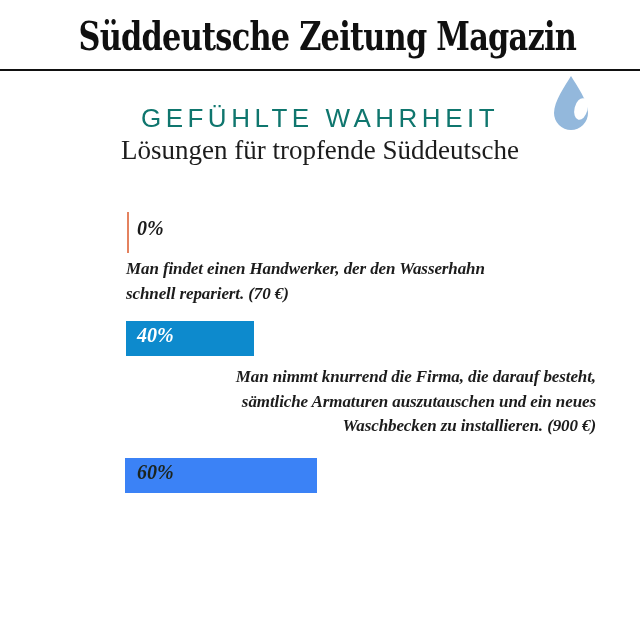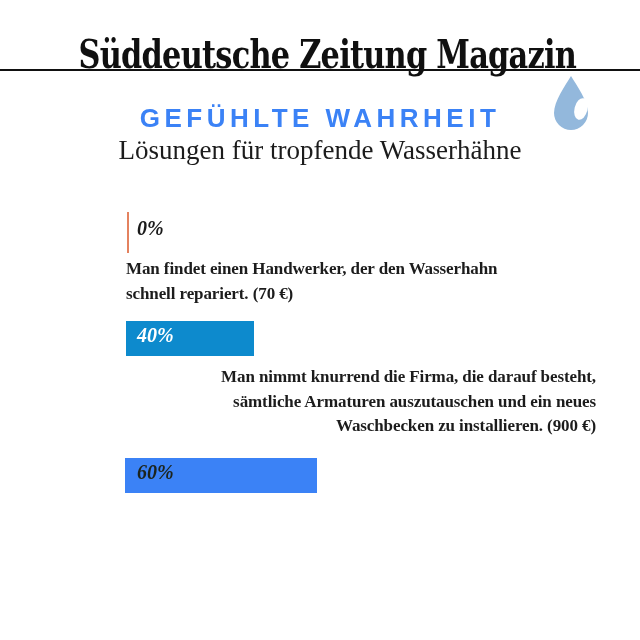--- a/index.html
+++ b/index.html
@@ -14,21 +14,20 @@
     color: #1a1a1a;
   }
 
   
   .masthead {
     position: absolute;
     top: 12px;
     left: 0;
     width: 640px;
     text-align: center;
-    margin-top: 18px;
   }
   .masthead-logo {
     display: inline-block;
     font-family: "DejaVu Serif", serif;
     font-weight: 700;
     font-size: 40px;
     letter-spacing: -1px;
     color: #101010;
     transform: scaleX(0.76);
     transform-origin: center;
@@ -53,24 +52,24 @@
   }
 
   
   .page-title {
     position: absolute;
     top: 103px;
     left: 0;
     width: 640px;
     text-align: center;
     font-family: "Liberation Sans", sans-serif;
-    font-weight: 700;
+    font-weight: 400;
     font-size: 26px;
     letter-spacing: 4.5px;
-    color: #3b82f6;
+    color: #0f766e;
     white-space: nowrap;
   }
   .page-subtitle {
     position: absolute;
     top: 135px;
     left: 0;
     width: 640px;
     text-align: center;
     font-family: "Liberation Serif", serif;
     font-size: 27px;
@@ -86,20 +85,21 @@
     font-family: "Liberation Serif", serif;
     font-style: italic;
     font-weight: 700;
     font-size: 20px;
     color: #1a1a1a;
     white-space: nowrap;
   }
   .item-text {
     position: absolute;
     font-family: "Liberation Serif", serif;
+    font-style: italic;
     font-weight: 700;
     font-size: 17px;
     line-height: 24.5px;
     letter-spacing: -0.1px;
     color: #1c1c1c;
     white-space: pre-line;
     width: 470px;
   }
 
   
@@ -128,21 +128,21 @@
 
   <div class="header-divider"></div>
 
   <svg class="drop-icon" viewBox="0 0 40 56" xmlns="http://www.w3.org/2000/svg" aria-hidden="true">
     <path d="M20 1 C14 11 3 26 3 38 a17 17 0 0 0 34 0 C37 26 26 11 20 1 Z" fill="#93b8dc"></path>
     <ellipse cx="30" cy="34" rx="6.5" ry="11" transform="rotate(14 30 34)" fill="#ffffff"></ellipse>
   </svg>
 
   <div class="page-title">GEFÜHLTE WAHRHEIT</div>
 
-  <div class="page-subtitle">Lösungen für tropfende Wasserhähne</div>
+  <div class="page-subtitle">Lösungen für tropfende Süddeutsche</div>
 
   <div class="chart">
 
     <div class="zero-tick"></div>
     <div class="pct-label label-0">0%</div>
     <div class="item-text text-1">Man findet einen Handwerker, der den Wasserhahn
 schnell repariert. (70 €)</div>
 
     <div class="bar-40" style="width: 128px; padding-left: 16px;">
       <span class="pct-label">40%</span>

